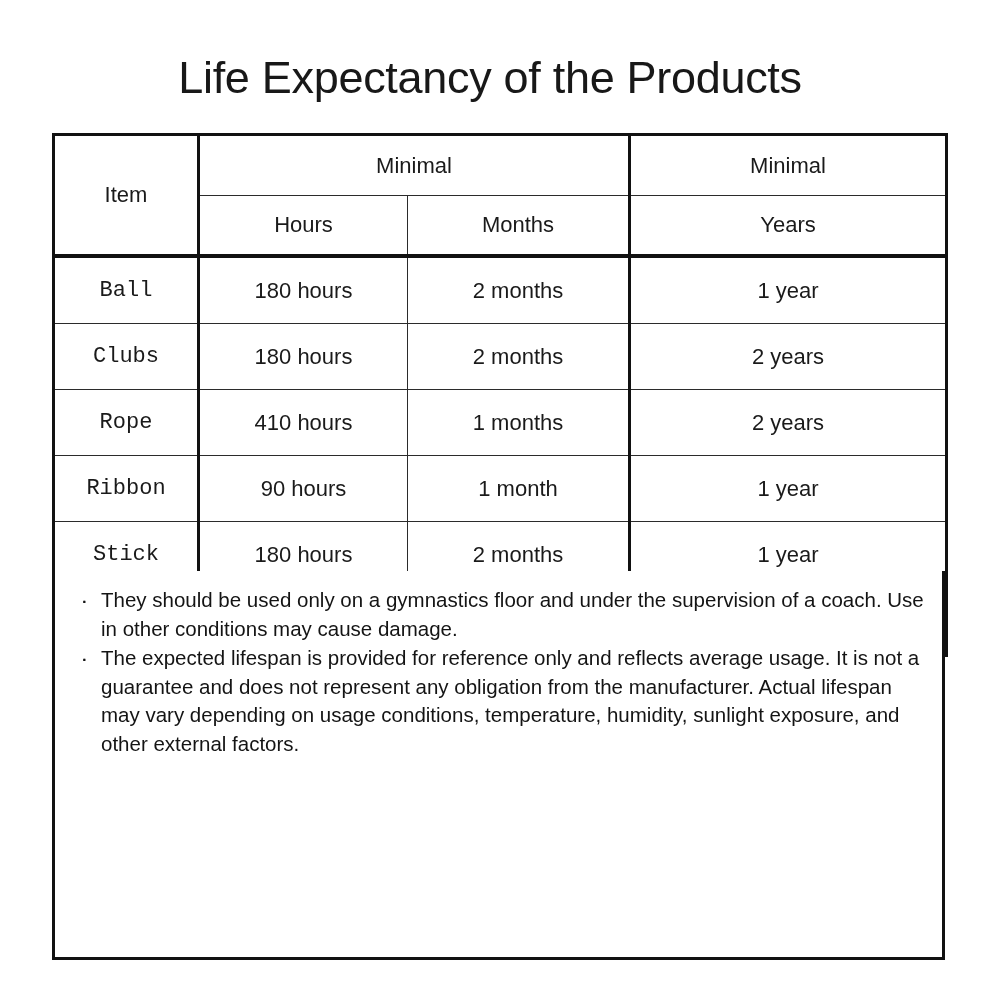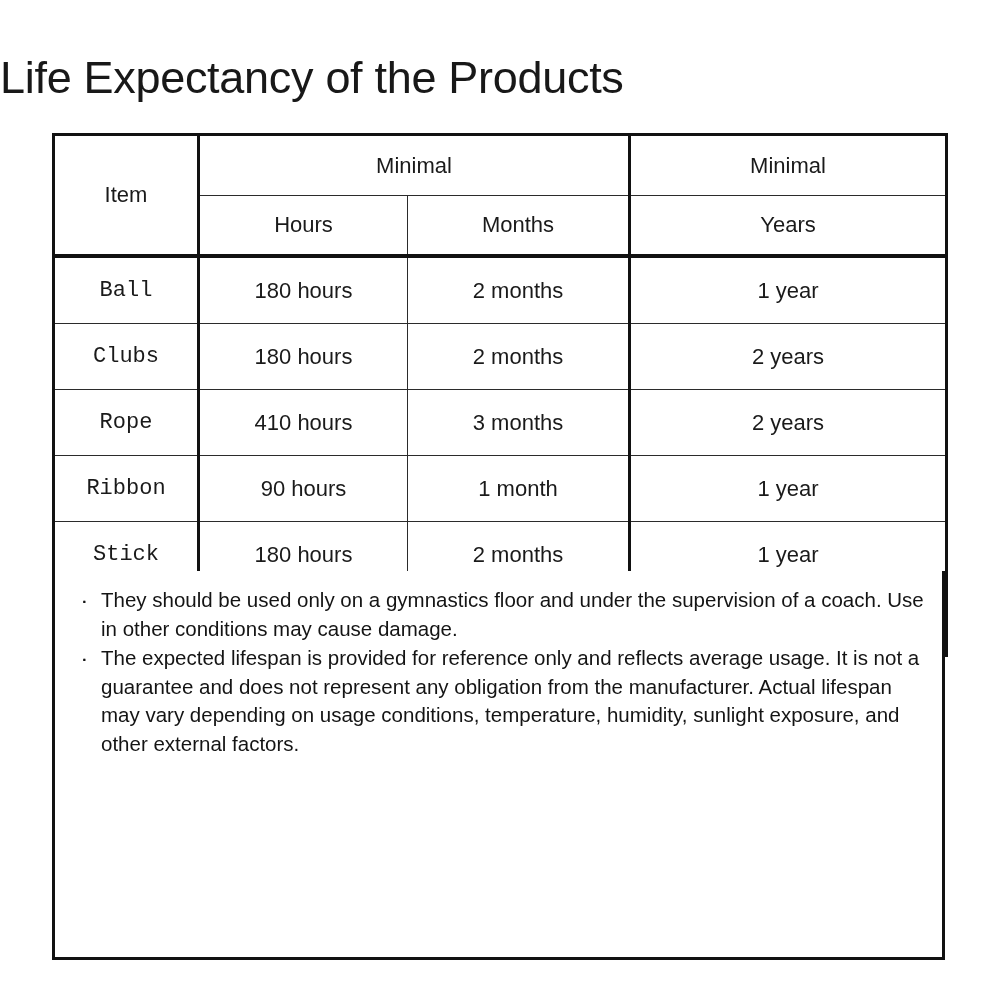--- a/index.html
+++ b/index.html
@@ -22,20 +22,21 @@
     background: #ffffff;
     box-sizing: border-box;
   }
 
   
   .title {
     position: absolute;
     left: 0;
     top: 52px;
     width: 980px;
+    text-align: center;
     font-size: 45px;
     font-weight: 400;
     letter-spacing: -0.3px;
     color: #181818;
     white-space: nowrap;
   }
 
   
   .table-wrap {
     position: absolute;
@@ -178,21 +179,21 @@
         </tr>
         <tr>
           <td class="item-cell">Clubs</td>
           <td>180 hours</td>
           <td class="months-cell">2 months</td>
           <td>2 years</td>
         </tr>
         <tr>
           <td class="item-cell">Rope</td>
           <td>410 hours</td>
-          <td class="months-cell">3 months</td>
+          <td class="months-cell">1 months</td>
           <td>2 years</td>
         </tr>
         <tr>
           <td class="item-cell">Ribbon</td>
           <td>90 hours</td>
           <td class="months-cell">1 month</td>
           <td>1 year</td>
         </tr>
         <tr>
           <td class="item-cell">Stick</td>

